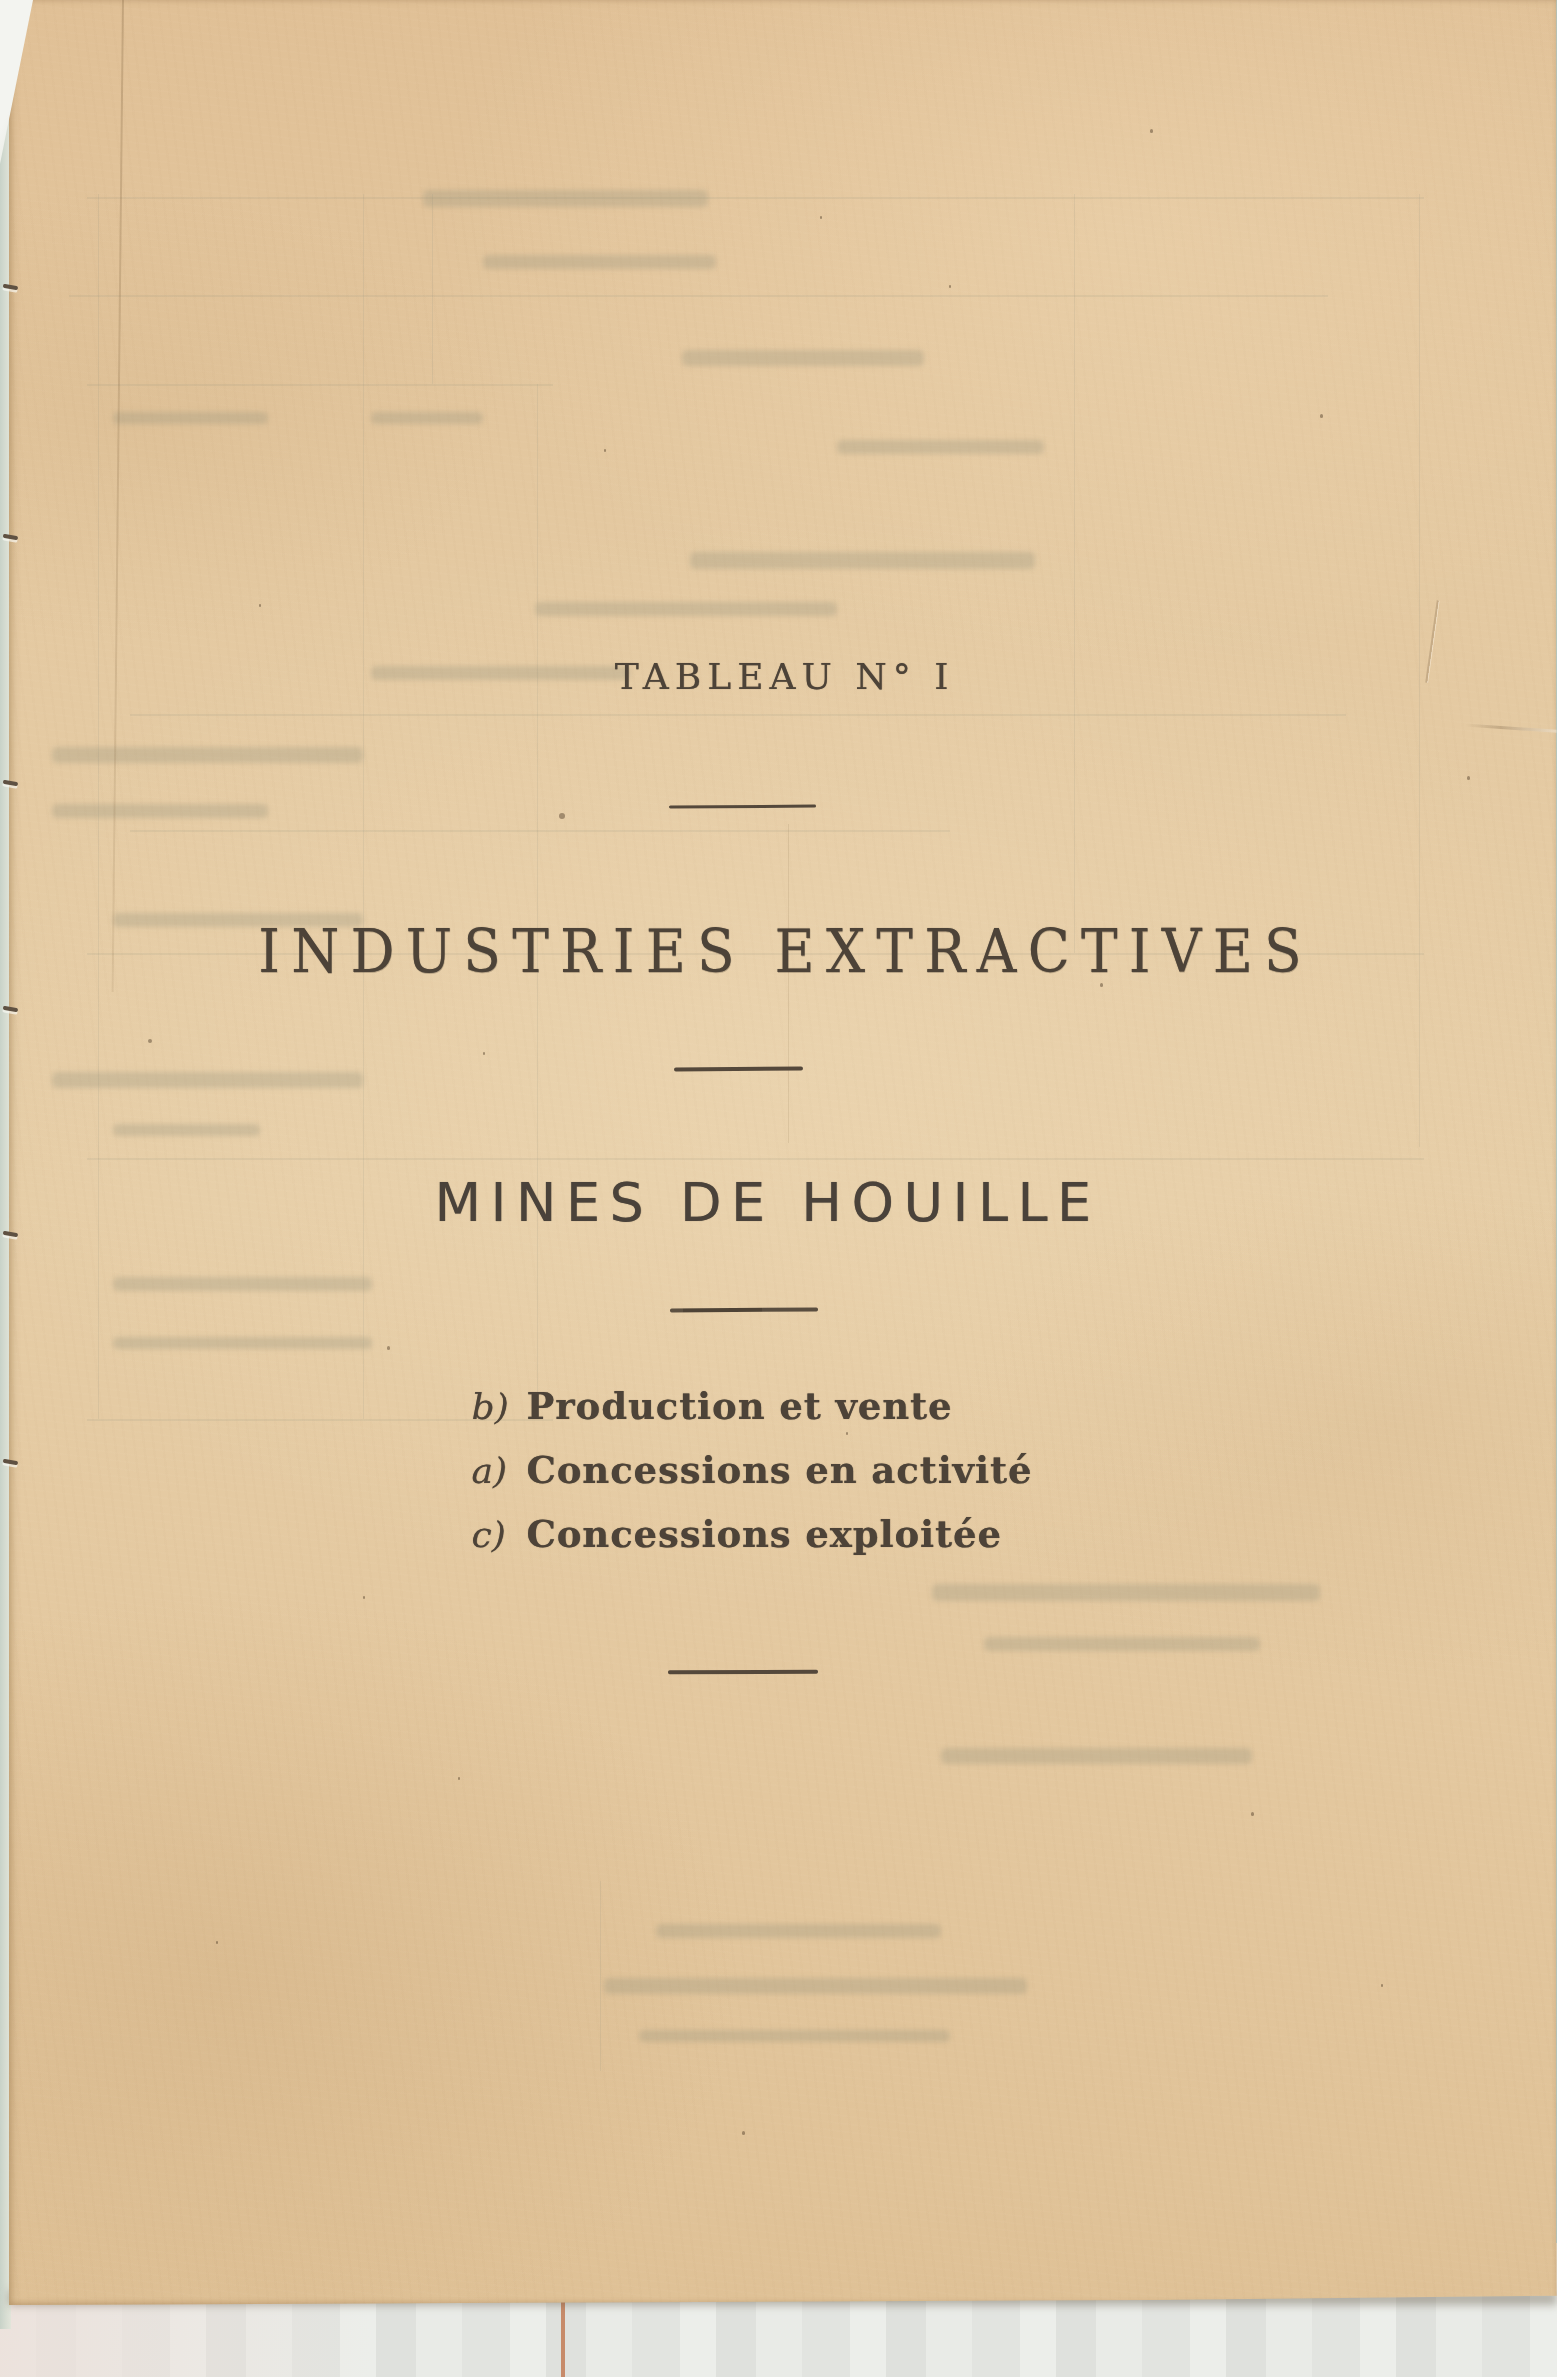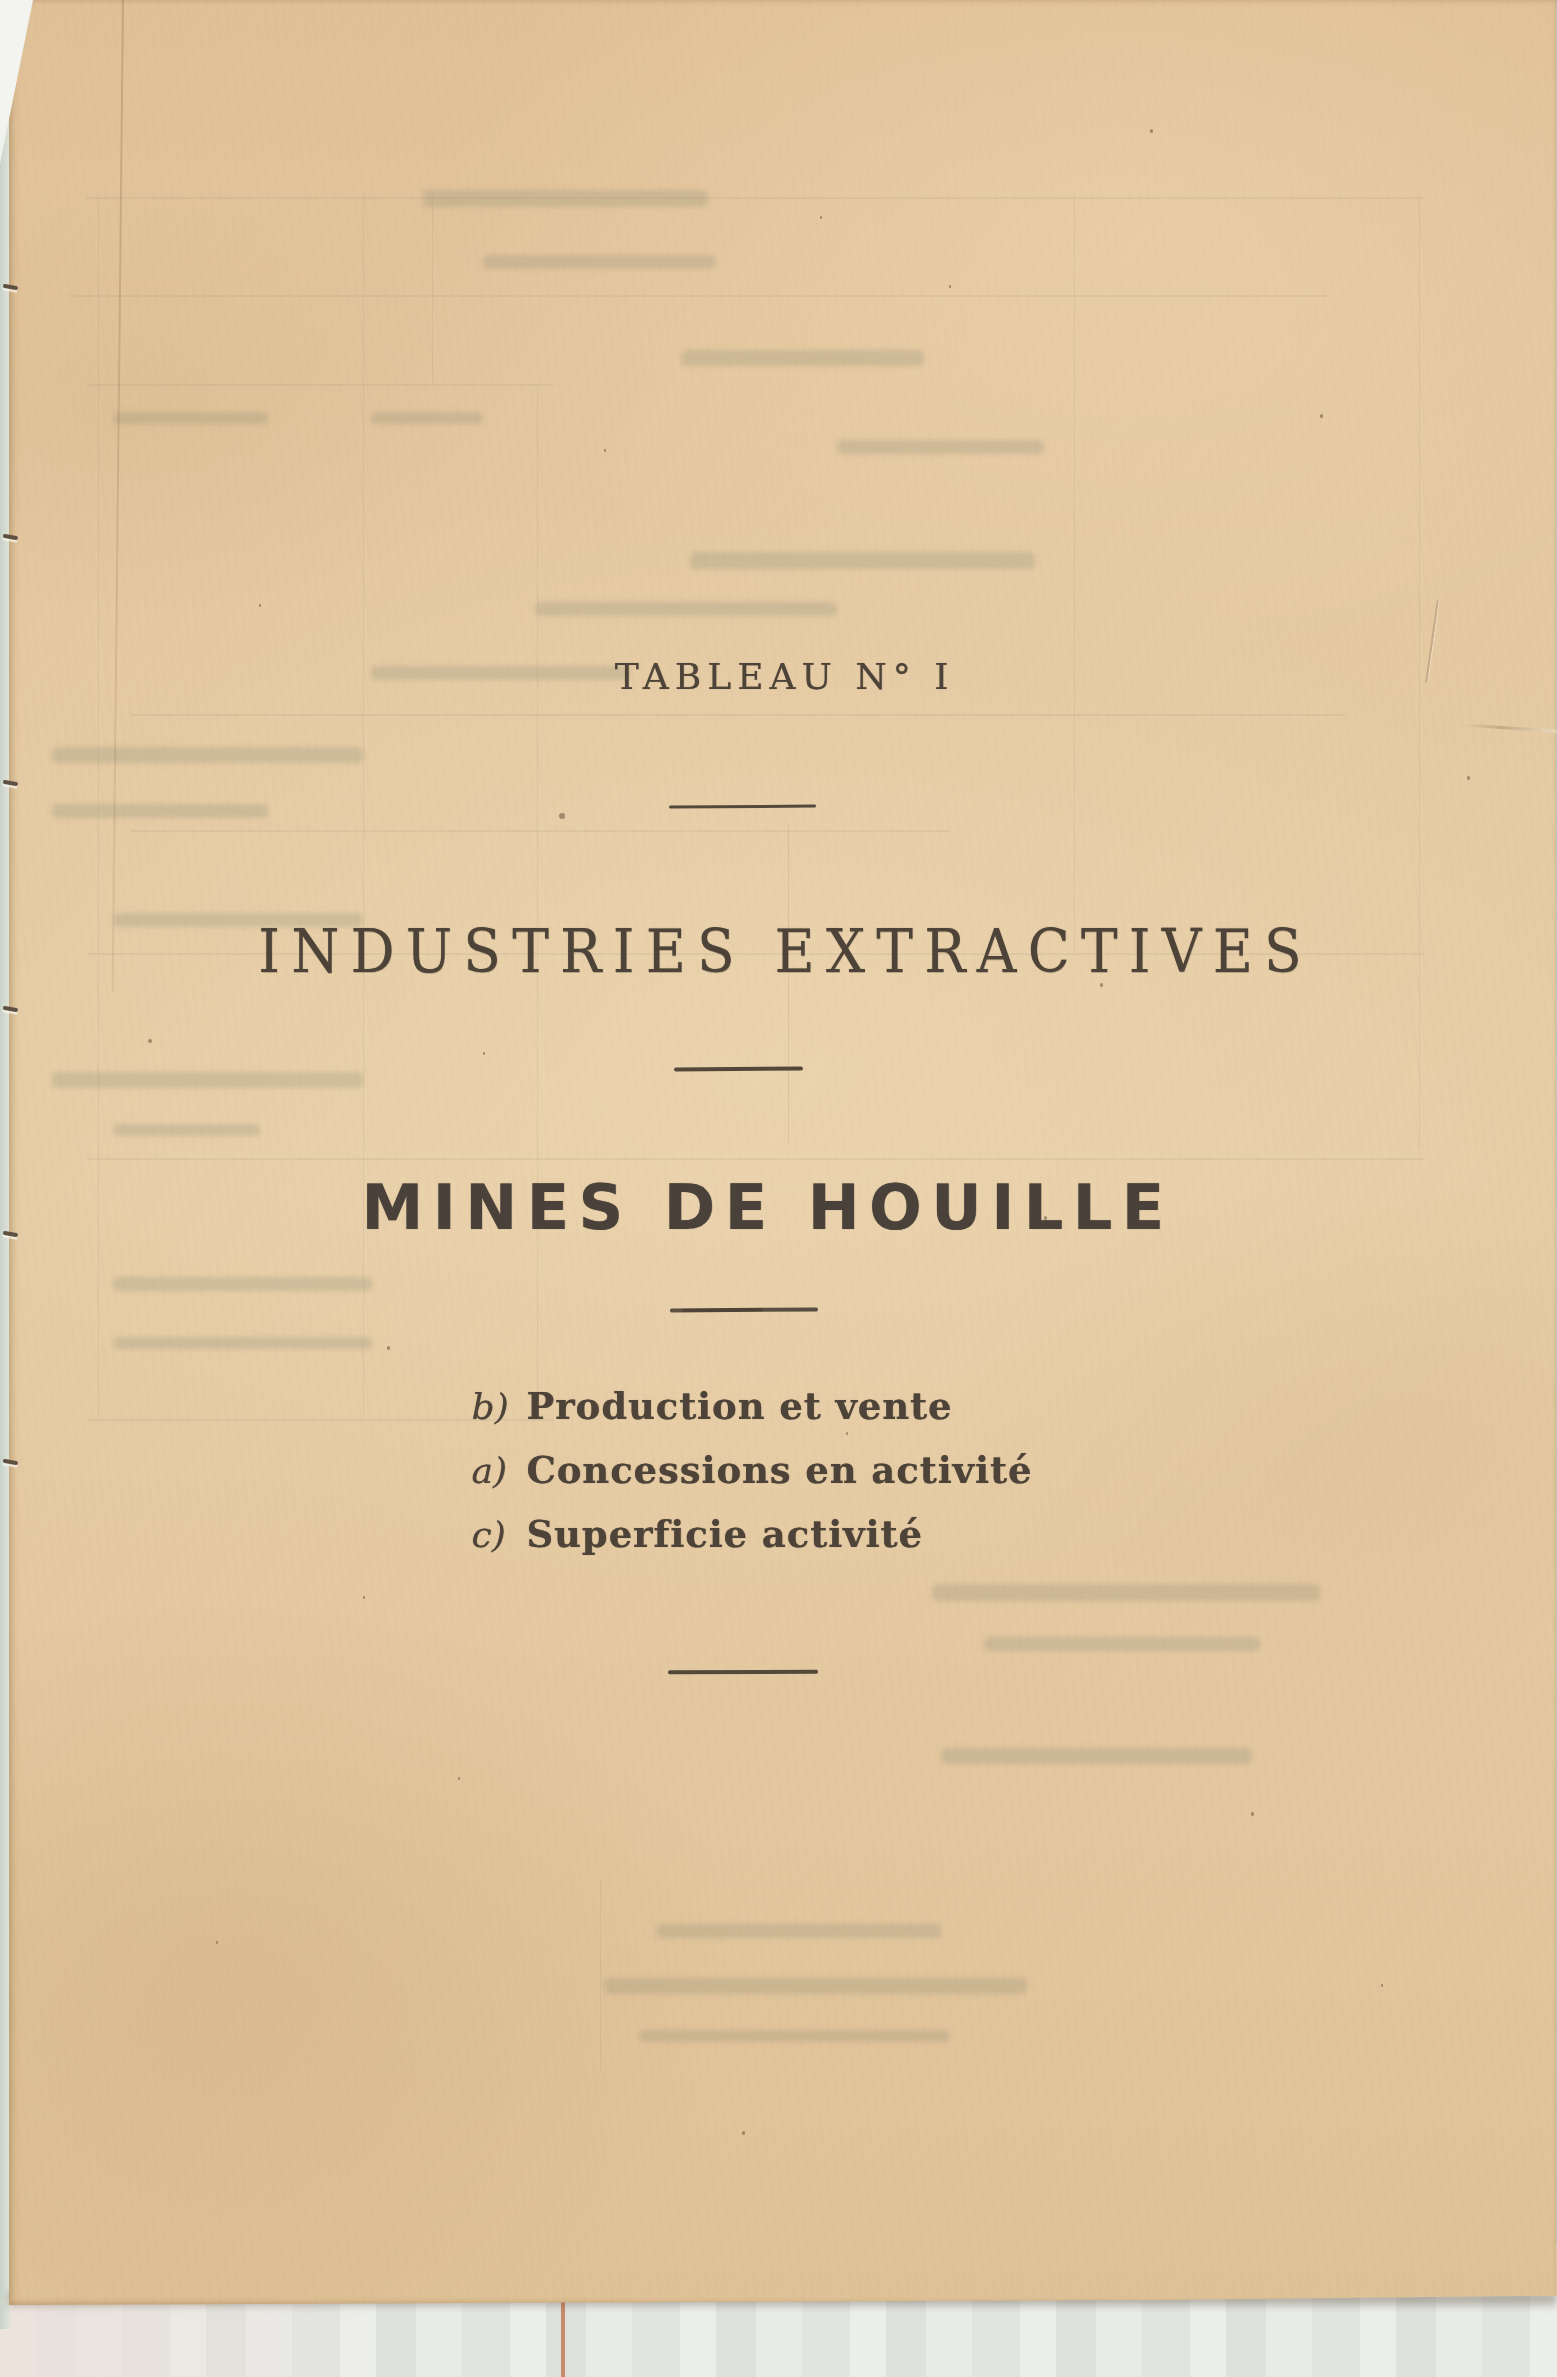--- a/index.html
+++ b/index.html
@@ -57,22 +57,22 @@
 
   
   .content { position:absolute; inset:0; color:#4d4338; }
   .txt {
     position:absolute; text-align:center; white-space:nowrap;
     text-shadow:0 0 0.9px rgba(70,60,48,.55), 0.4px 0.4px 0 rgba(70,60,48,.25);
   }
   .header-line { left:431px; top:656px; width:690px; font-size:36px; letter-spacing:6px; }
   .main-title  { left:173px; top:916px; width:1208px; font-size:55px; letter-spacing:11.2px;
                  transform:scaleY(1.10); transform-origin:center top; }
-  .sub-title   { left:155px; top:1171px; width:1208px; font-size:62px; letter-spacing:9.5px;
-                 font-family:"DejaVu Sans", sans-serif; font-weight:bold; color:#4a423a; }
+  .sub-title   { left:155px; top:1171px; width:1208px; font-size:54px; letter-spacing:9.5px;
+                 font-family:"DejaVu Sans", sans-serif; font-weight:normal; color:#4a423a; }
   .year-line   { left:543px; top:1755px; width:431px; font-size:49px; letter-spacing:7.8px; font-weight:bold; }
 
   .rule { position:absolute; background:#54483b; border-radius:1.7px; }
   .rule-1 { left:660px; top:805px;  width:147px; height:2.6px; transform:rotate(-0.3deg); }
   .rule-2 { left:665px; top:1067px; width:129px; height:4.3px; transform:rotate(-0.5deg); border-radius:2.6px; }
   .rule-3 { left:661px; top:1308px; width:148px; height:3.5px; transform:rotate(-0.4deg);
             background:linear-gradient(90deg,#5d5142 0 9%, #4e4336 9% 62%, #5a4e40 62% 100%); }
   .rule-4 { left:659px; top:1670px; width:150px; height:3.5px; transform:rotate(-0.2deg); }
 
   .items { position:absolute; left:463px; top:1384px; }
@@ -199,21 +199,21 @@
         <div class="item">
           <span class="marker">b)</span>
           <span class="label">Production et vente</span>
         </div>
         <div class="item">
           <span class="marker">a)</span>
           <span class="label">Concessions en activité</span>
         </div>
         <div class="item">
           <span class="marker">c)</span>
-          <span class="label">Superficie activité</span>
+          <span class="label">Concessions exploitée</span>
         </div>
       </div>
 
       <div class="rule rule-4"></div>
     </div>
   </div>
 
   <div id="stitches">
       <div class="stitch" style="top: 285px;"></div>
       <div class="stitch" style="top: 535px;"></div>

